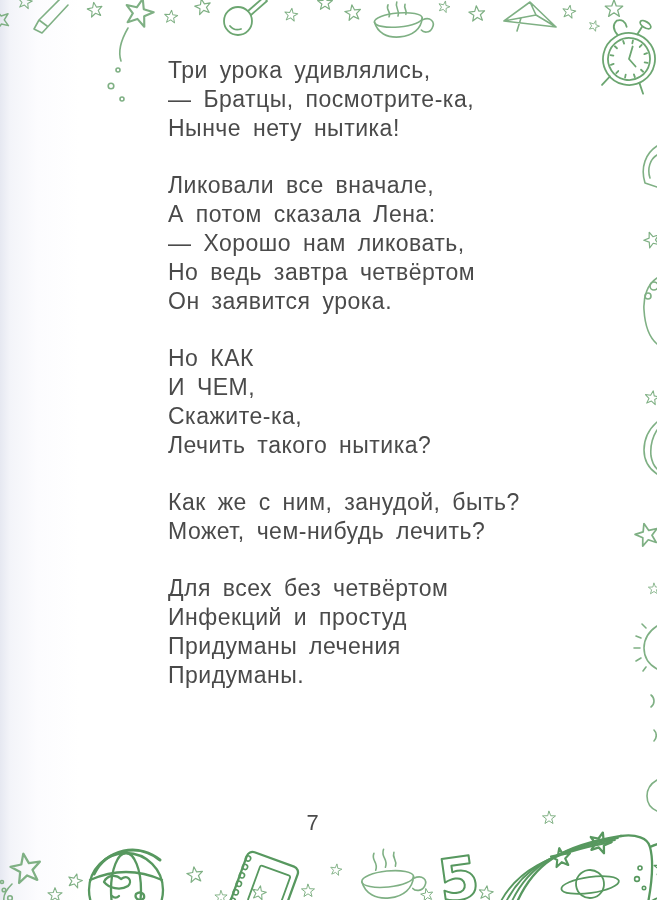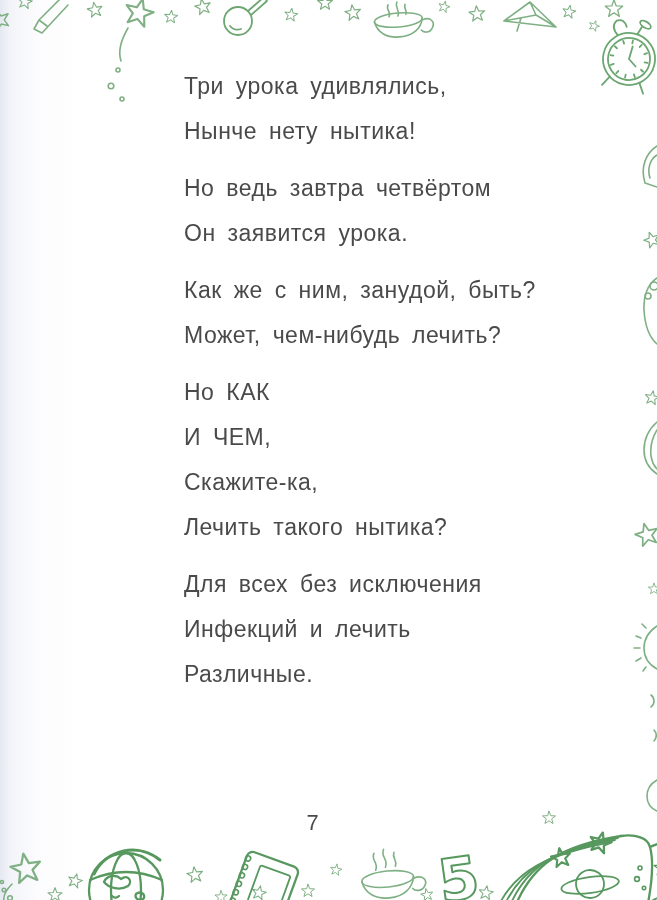--- a/index.html
+++ b/index.html
@@ -14,21 +14,21 @@
   .doodles *{fill:none;stroke-linecap:round;stroke-linejoin:round;}
   .ld{stroke:#7fb084;stroke-width:1.6;}
   .md{stroke:#6ca671;stroke-width:1.8;}
   .bd{stroke:#57985f;stroke-width:2.3;}
   .poem{
     position:absolute;left:168px;top:56px;width:400px;
     color:#4a4a4a;font-size:23px;line-height:29px;
     letter-spacing:0.5px;word-spacing:5px;
   }
   .stanza{margin:0 0 28px 0;}
-  .stanza p{margin:16px;white-space:nowrap;}
+  .stanza p{margin:0;white-space:nowrap;}
   .pageno{
     position:absolute;left:0;top:810px;width:625px;
     text-align:center;color:#4a4a4a;font-size:22px;
   }
   .five-glyph{font-family:"DejaVu Sans", sans-serif;font-weight:bold;}
 </style>
 </head>
 <body>
 
 <div class="page">
@@ -267,38 +267,43 @@
 
       <g transform="translate(602,841) rotate(10) scale(0.0)">
           <use href="#star" x="-12" y="-12" width="24" height="24"></use>
         </g>
     </g>
   </svg>
 
   <main class="poem">
     <div class="stanza">
       <p>Три урока удивлялись,</p>
+      <p>— Братцы, посмотрите-ка,</p>
       <p>Нынче нету нытика!</p>
     </div>
     <div class="stanza">
+      <p>Ликовали все вначале,</p>
+      <p>А потом сказала Лена:</p>
+      <p>— Хорошо нам ликовать,</p>
       <p>Но ведь завтра четвёртом</p>
       <p>Он заявится урока.</p>
-    </div>
-    <div class="stanza">
-      <p>Как же с ним, занудой, быть?</p>
-      <p>Может, чем-нибудь лечить?</p>
     </div>
     <div class="stanza">
       <p>Но КАК</p>
       <p>И ЧЕМ,</p>
       <p>Скажите-ка,</p>
       <p>Лечить такого нытика?</p>
     </div>
     <div class="stanza">
-      <p>Для всех без исключения</p>
-      <p>Инфекций и лечить</p>
-      <p>Различные.</p>
+      <p>Как же с ним, занудой, быть?</p>
+      <p>Может, чем-нибудь лечить?</p>
+    </div>
+    <div class="stanza">
+      <p>Для всех без четвёртом</p>
+      <p>Инфекций и простуд</p>
+      <p>Придуманы лечения</p>
+      <p>Придуманы.</p>
     </div>
   </main>
 
   <div class="pageno">7</div>
 
 </div>
 
 </body></html>

